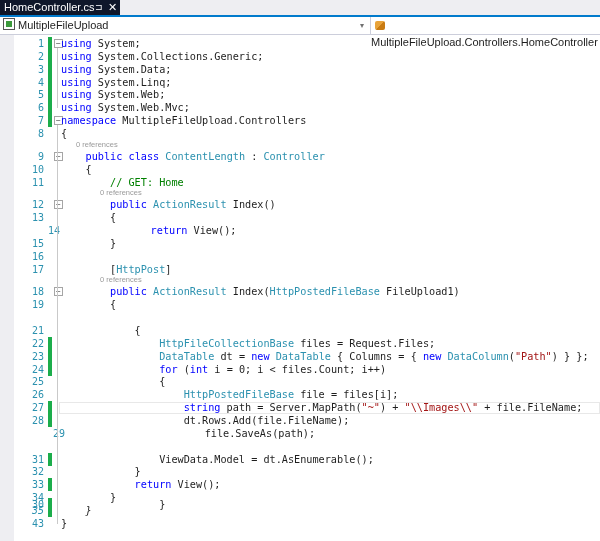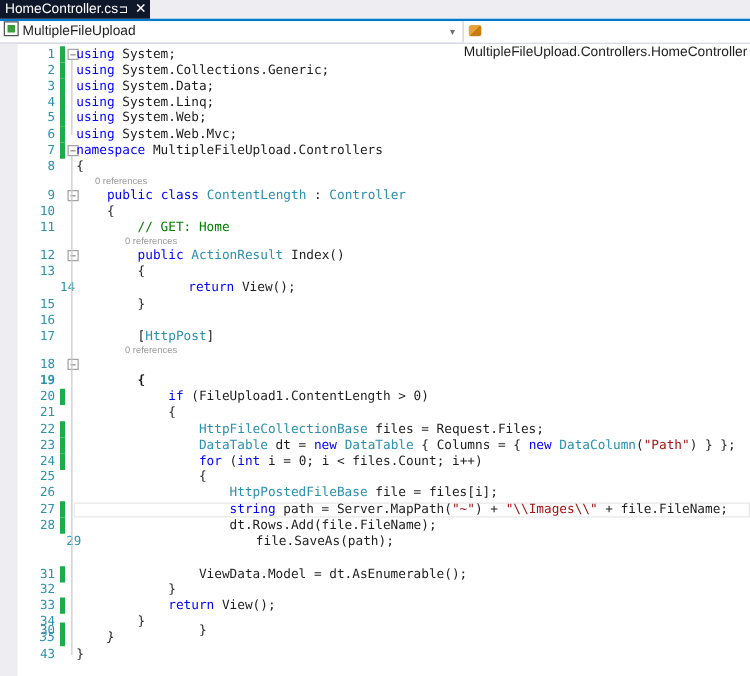--- a/index.html
+++ b/index.html
@@ -70,23 +70,22 @@
     <div class="row" style="top: 127.65px;"><span class="ln">10</span><span class="code">    {</span></div>
     <div class="row" style="top: 140.5px;"><span class="ln">11</span><span class="code">        <span class="cm">// GET: Home</span></span></div>
     <div class="lens" style="top: 153.35px; left: 86px;">0 references</div>
     <div class="row" style="top: 163.35px;"><span class="ln">12</span><span class="fold">−</span><span class="code">        <span class="kw">public</span> <span class="ty">ActionResult</span> Index()</span></div>
     <div class="row" style="top: 176.2px;"><span class="ln">13</span><span class="code">        {</span></div>
     <div class="row" style="top: 189.05px; margin-left: 16px;"><span class="ln">14</span><span class="code">            <span class="kw">return</span> View();</span></div>
     <div class="row" style="top: 201.9px;"><span class="ln">15</span><span class="code">        }</span></div>
     <div class="row" style="top: 214.75px; padding-left: 11px;"><span class="ln">16</span><span class="code"></span></div>
     <div class="row" style="top: 227.6px;"><span class="ln">17</span><span class="code">        [<span class="ty">HttpPost</span>]</span></div>
     <div class="lens" style="top: 240.45px; left: 86px;">0 references</div>
-    <div class="row" style="top: 250.45px;"><span class="ln">18</span><span class="fold">−</span></div>
-    <div class="row" style="top: 263.3px; font-weight: bold;"><span class="ln">19</span><span class="code">        {</span></div>
-    <div class="row" style="top: 276.15px;"><span class="ln">20</span><span class="chg"></span><span class="code">            <span class="kw">if</span> (FileUpload1.ContentLength &gt; 0)</span></div>
+    <div class="row" style="top: 250.45px;"><span class="ln">18</span><span class="fold">−</span><span class="code">        <span class="kw">public</span> <span class="ty">ActionResult</span> Index(<span class="ty">HttpPostedFileBase</span> FileUpload1)</span></div>
+    <div class="row" style="top: 263.3px;"><span class="ln">19</span><span class="code">        {</span></div>
     <div class="row" style="top: 289px;"><span class="ln">21</span><span class="code">            {</span></div>
     <div class="row" style="top: 301.85px;"><span class="ln">22</span><span class="chg"></span><span class="code">                <span class="ty">HttpFileCollectionBase</span> files = Request.Files;</span></div>
     <div class="row" style="top: 314.7px;"><span class="ln">23</span><span class="chg"></span><span class="code">                <span class="ty">DataTable</span> dt = <span class="kw">new</span> <span class="ty">DataTable</span> { Columns = { <span class="kw">new</span> <span class="ty">DataColumn</span>(<span class="st">"Path"</span>) } };</span></div>
     <div class="row" style="top: 327.55px;"><span class="ln">24</span><span class="chg"></span><span class="code">                <span class="kw">for</span> (<span class="kw">int</span> i = 0; i &lt; files.Count; i++)</span></div>
     <div class="row" style="top: 340.4px;"><span class="ln">25</span><span class="code">                {</span></div>
     <div class="row" style="top: 353.25px;"><span class="ln">26</span><span class="code">                    <span class="ty">HttpPostedFileBase</span> file = files[i];</span></div>
     <div class="curline" style="top: 367.1px;"></div>
     <div class="row" style="top: 366.1px;"><span class="ln">27</span><span class="chg"></span><span class="code">                    <span class="kw">string</span> path = Server.MapPath(<span class="st">"~"</span>) + <span class="st">"\\Images\\"</span> + file.FileName;</span></div>
     <div class="row" style="top: 378.95px; padding-left: 20px;"><span class="ln">28</span><span class="chg"></span><span class="code">                    dt.Rows.Add(file.FileName);</span></div>
     <div class="row" style="top: 391.8px; margin-left: 21px;"><span class="ln">29</span><span class="code">                    file.SaveAs(path);</span></div>

